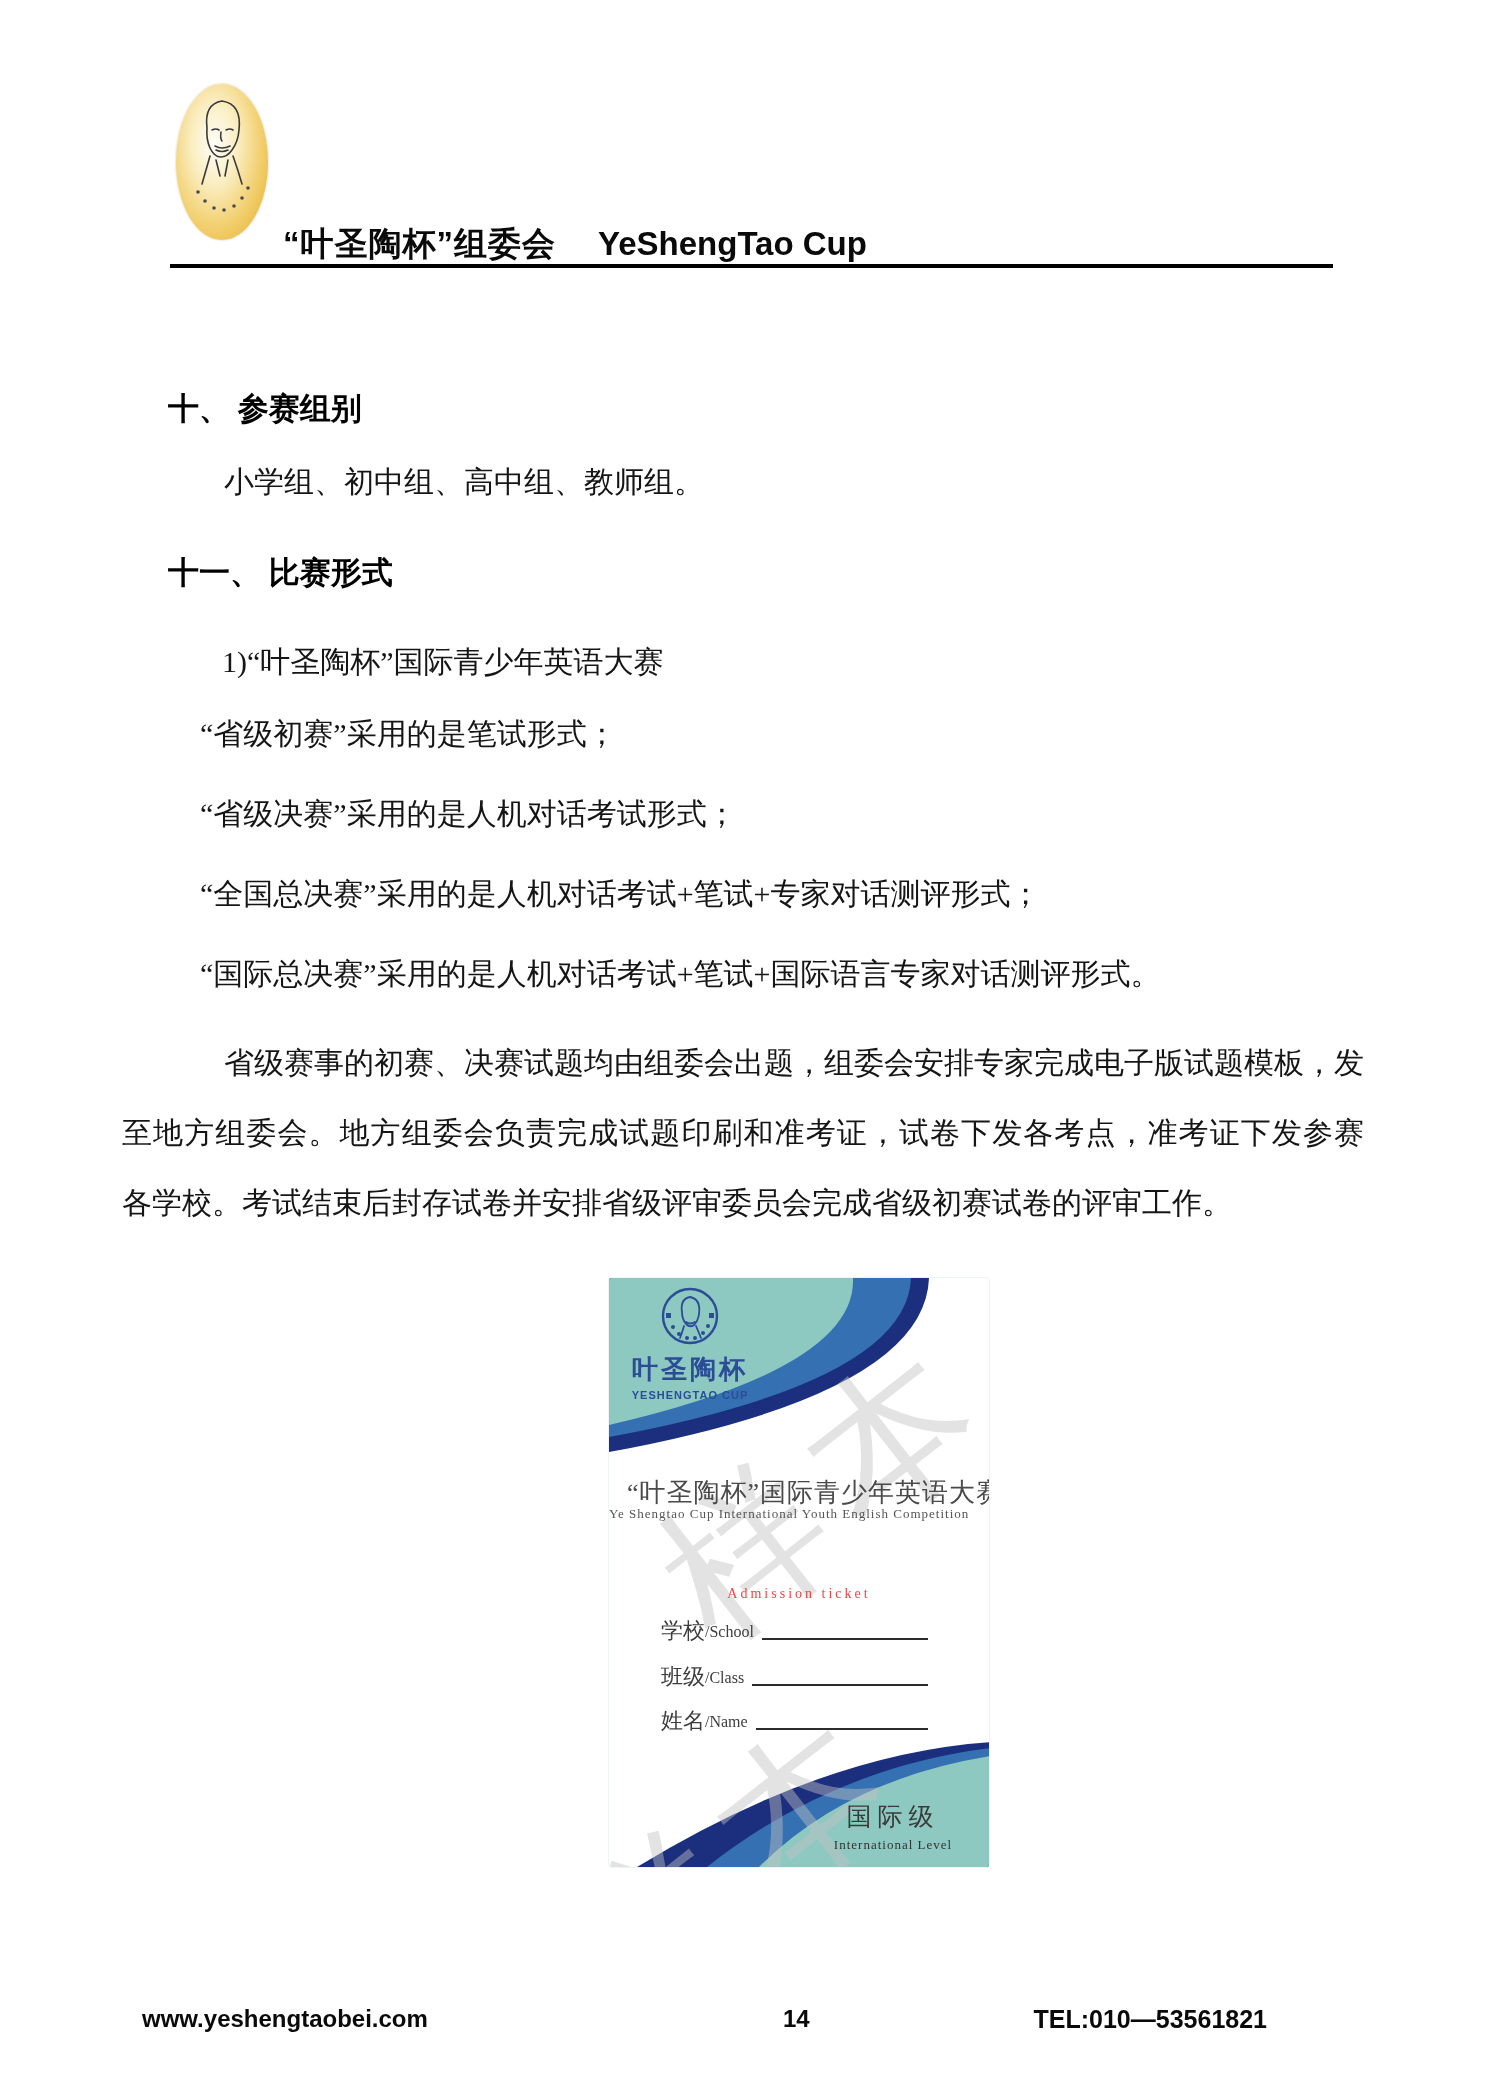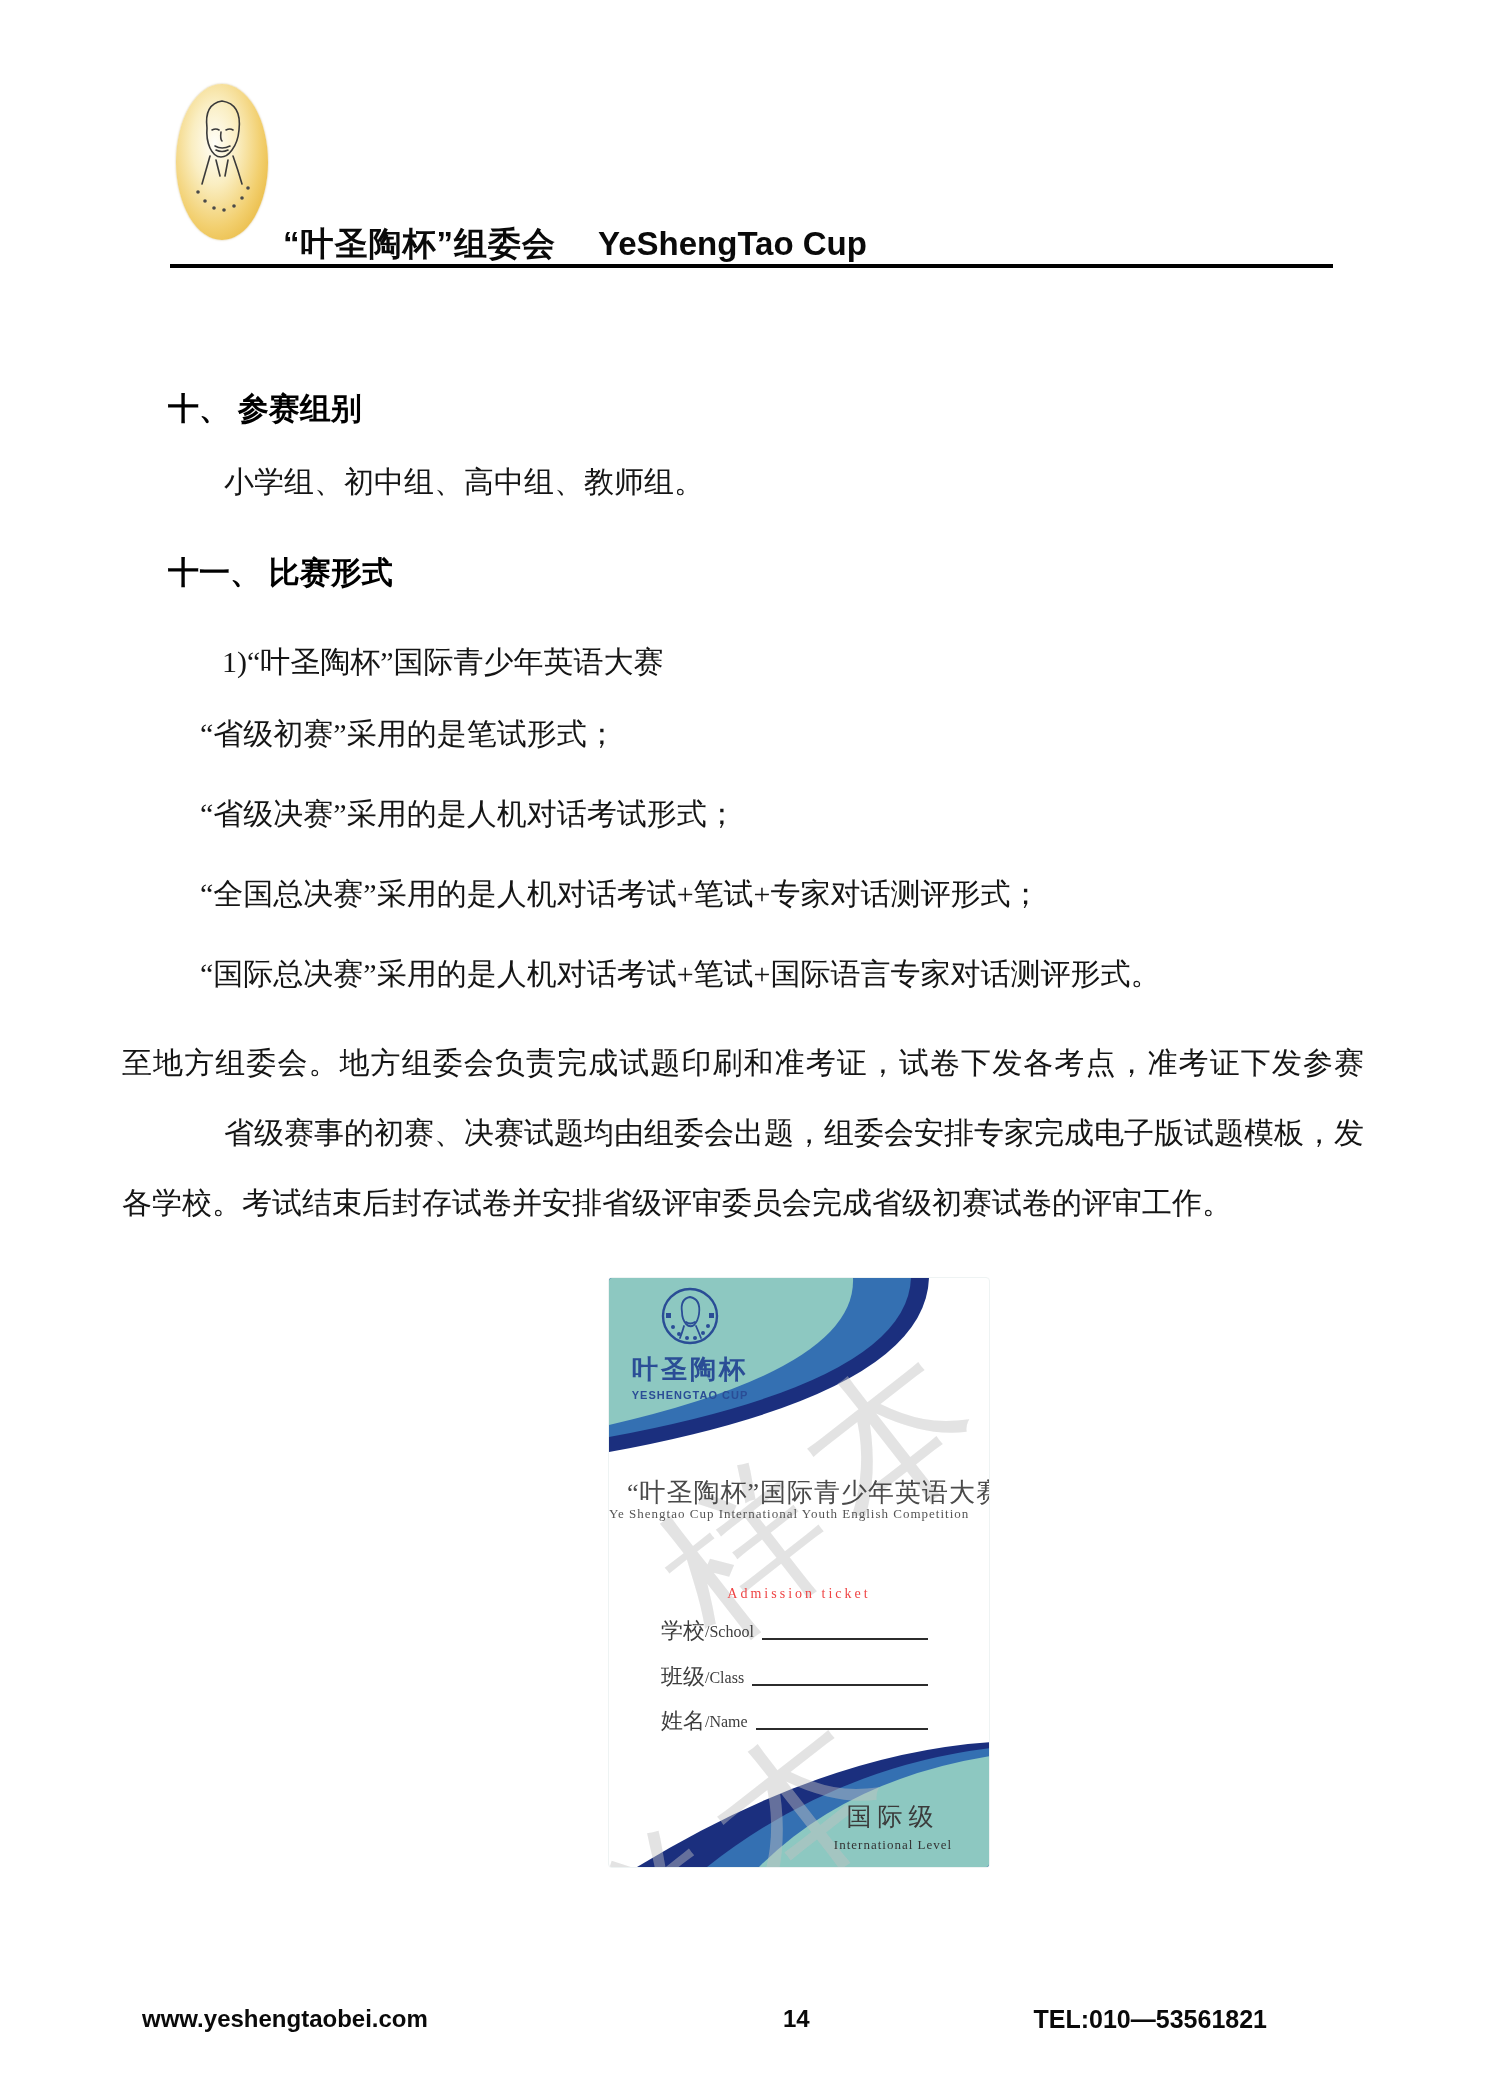--- a/index.html
+++ b/index.html
@@ -113,22 +113,22 @@
   <div class="hline h10">十、 参赛组别</div>
   <div class="tline b10">小学组、初中组、高中组、教师组。</div>
   <div class="hline h11">十一、 比赛形式</div>
   <div class="tline it1">1)“叶圣陶杯”国际青少年英语大赛</div>
   <div class="tline f1">“省级初赛”采用的是笔试形式；</div>
   <div class="tline f3">“全国总决赛”采用的是人机对话考试+笔试+专家对话测评形式；</div>
   <div class="tline f2">“省级决赛”采用的是人机对话考试形式；</div>
   <div class="tline f4">“国际总决赛”采用的是人机对话考试+笔试+国际语言专家对话测评形式。</div>
 
   <div class="para">
+    <div class="jline first">省级赛事的初赛、决赛试题均由组委会出题，组委会安排专家完成电子版试题模板，发</div>
     <div class="jline">至地方组委会。地方组委会负责完成试题印刷和准考证，试卷下发各考点，准考证下发参赛</div>
-    <div class="jline first">省级赛事的初赛、决赛试题均由组委会出题，组委会安排专家完成电子版试题模板，发</div>
     <div class="lline">各学校。考试结束后封存试卷并安排省级评审委员会完成省级初赛试卷的评审工作。</div>
   </div>
 
   <div class="ticket">
 
     <svg class="swoosh-top" width="382" height="178" viewBox="0 0 382 178">
       <path d="M0,0 L320,0 Q316,116 0,174 Z" fill="#1b2f7e"></path>
       <path d="M0,0 L302,0 Q298,104 0,159 Z" fill="#3470b2"></path>
       <path d="M0,0 L244,0 Q248,90 0,147 Z" fill="#8dc8c1"></path>
     </svg>

